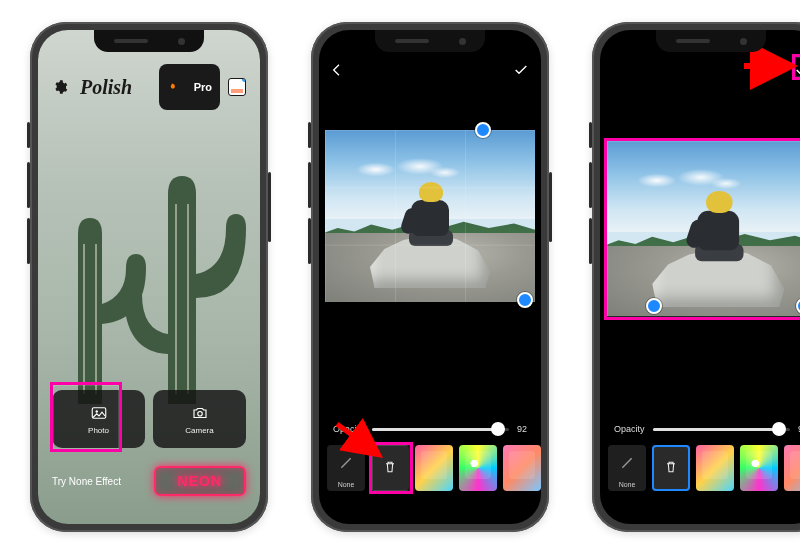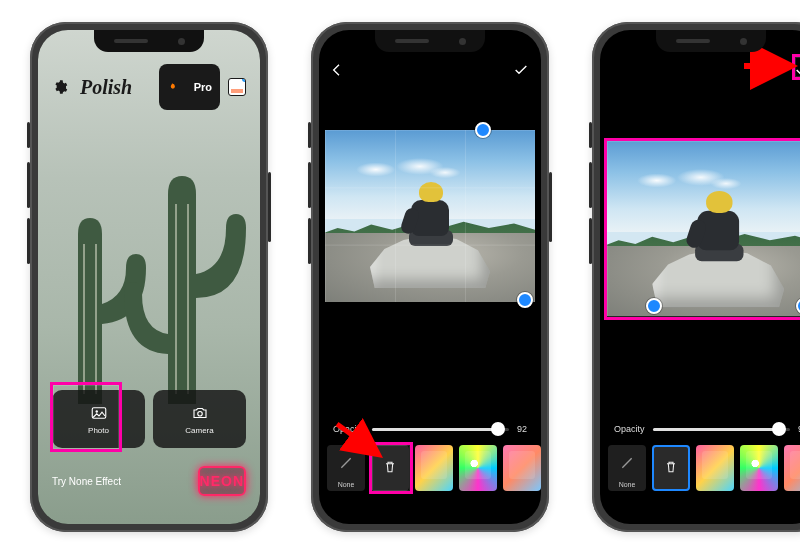--- a/index.html
+++ b/index.html
@@ -93,21 +93,21 @@
   .p1-btn svg { width:18px; height:18px; }
 
   .p1-footer {
     position:absolute; bottom:28px; left:14px; right:14px;
     display:flex; align-items:center; justify-content:space-between;
   }
   .p1-footer .try { color:#fff; font-size:10px; }
   .neon-badge {
     font-family: Arial, sans-serif; font-weight:800; letter-spacing:1px;
     font-size:14px; color:#ff2a68;
-    padding:5px 0; border:2px solid #ff2a68; border-radius:6px;
+    padding:5px 22px; border:2px solid #ff2a68; border-radius:6px;
     text-shadow:0 0 6px #ff2a68, 0 0 12px #ff2a68;
     box-shadow:0 0 8px #ff2a68, inset 0 0 6px rgba(255,42,104,.5);
     background: rgba(20,0,10,.35);
   }
 
   
   .ed-top {
     position:absolute; top:28px; left:10px; right:10px; height:24px;
     display:flex; justify-content:space-between; align-items:center; color:#fff;
   }

